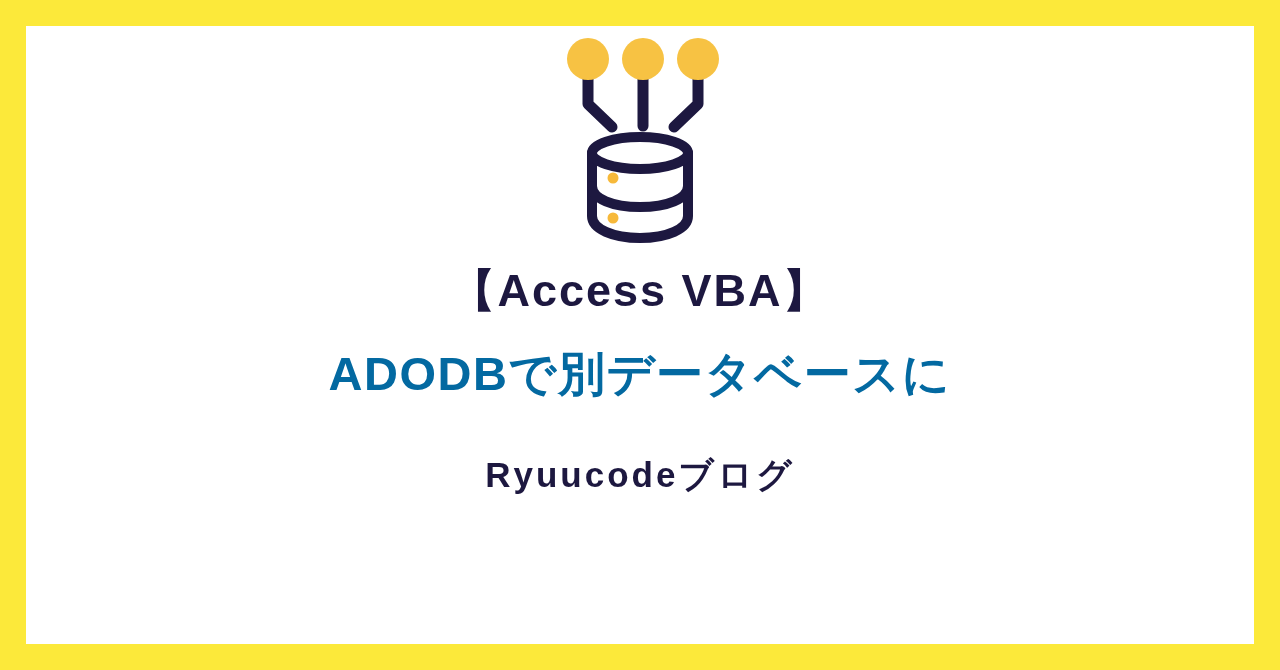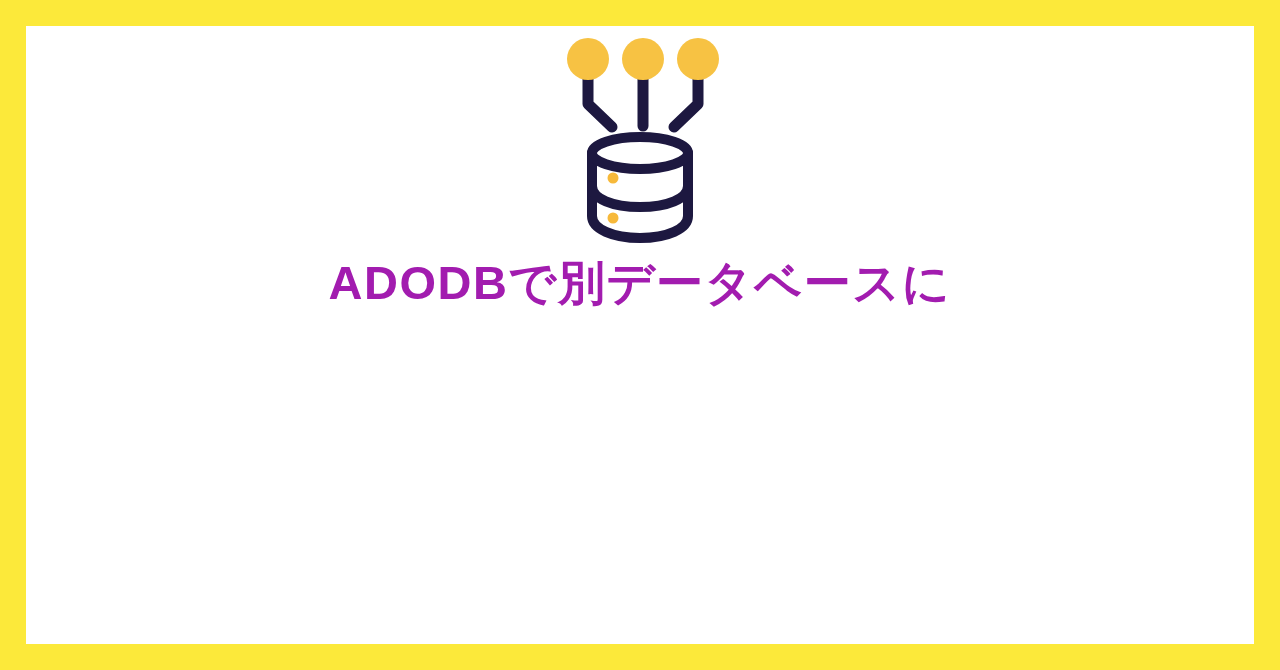--- a/index.html
+++ b/index.html
@@ -62,22 +62,23 @@
     color: #1d1840;
     line-height: 1;
     margin-top: 16px;
     white-space: nowrap;
   }
   .title-main {
     font-family: "Liberation Sans", sans-serif;
     font-weight: 700;
     font-size: 47px;
     letter-spacing: 1.5px;
-    color: #a21caf;
+    color: #0369a1;
     line-height: 1.32;
+    margin-top: 30px;
     white-space: nowrap;
   }
   .title-main .line2 {
     display: block;
   }
   .brand {
     font-family: "Liberation Sans", sans-serif;
     font-weight: 700;
     font-size: 35px;
     letter-spacing: 3px;
@@ -115,19 +116,21 @@
         <ellipse cx="90" cy="127" rx="48" ry="16" fill="#ffffff" stroke="#1d1840" stroke-width="10"></ellipse>
 
         <path d="M42 160 C42 173 63 181 90 181 C117 181 138 173 138 160" fill="none" stroke="#1d1840" stroke-width="10" stroke-linecap="round"></path>
 
         <circle cx="63" cy="152" r="5.5" fill="#f7b93a"></circle>
         <circle cx="63" cy="192" r="5.5" fill="#f7b93a"></circle>
       </g>
     </svg>
 
     <div class="title-block">
+      <div class="title-bracketed">【Access VBA】</div>
       <div class="title-main">
         <span>ADODBで別データベースに</span>
       </div>
+      <div class="brand">Ryuucodeブログ</div>
     </div>
 
   </div>
 </div>
 
 </body></html>

